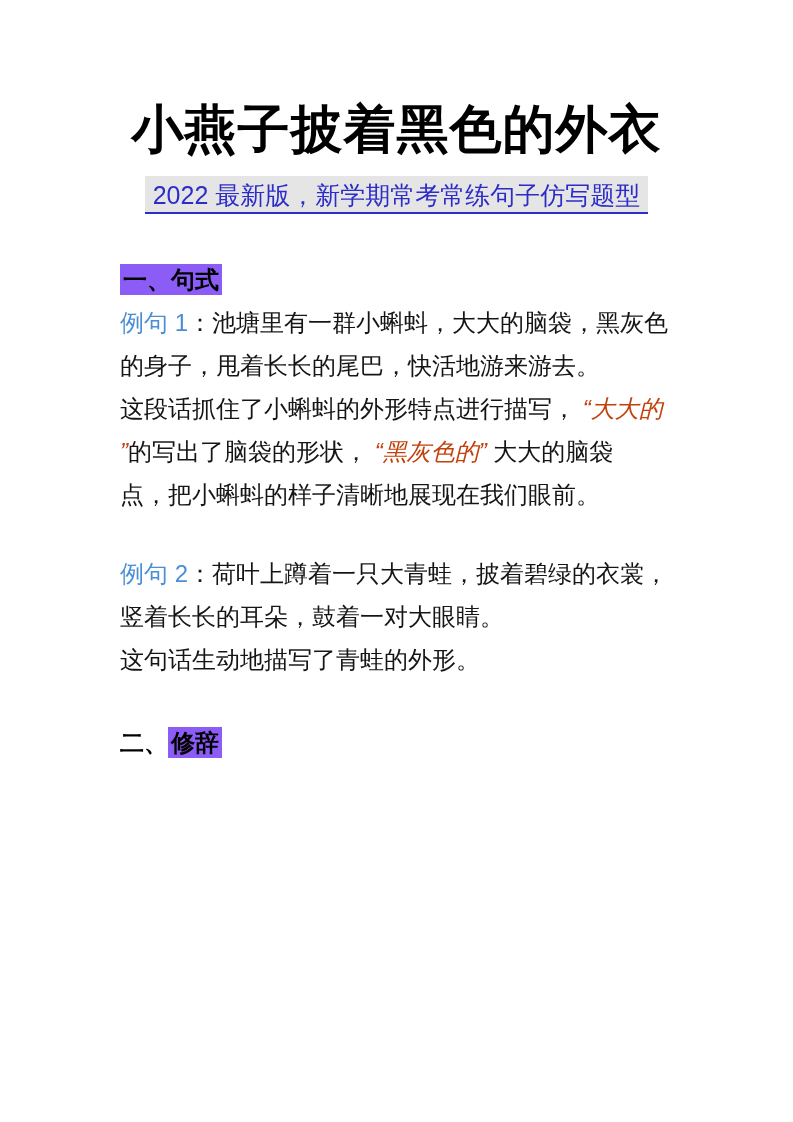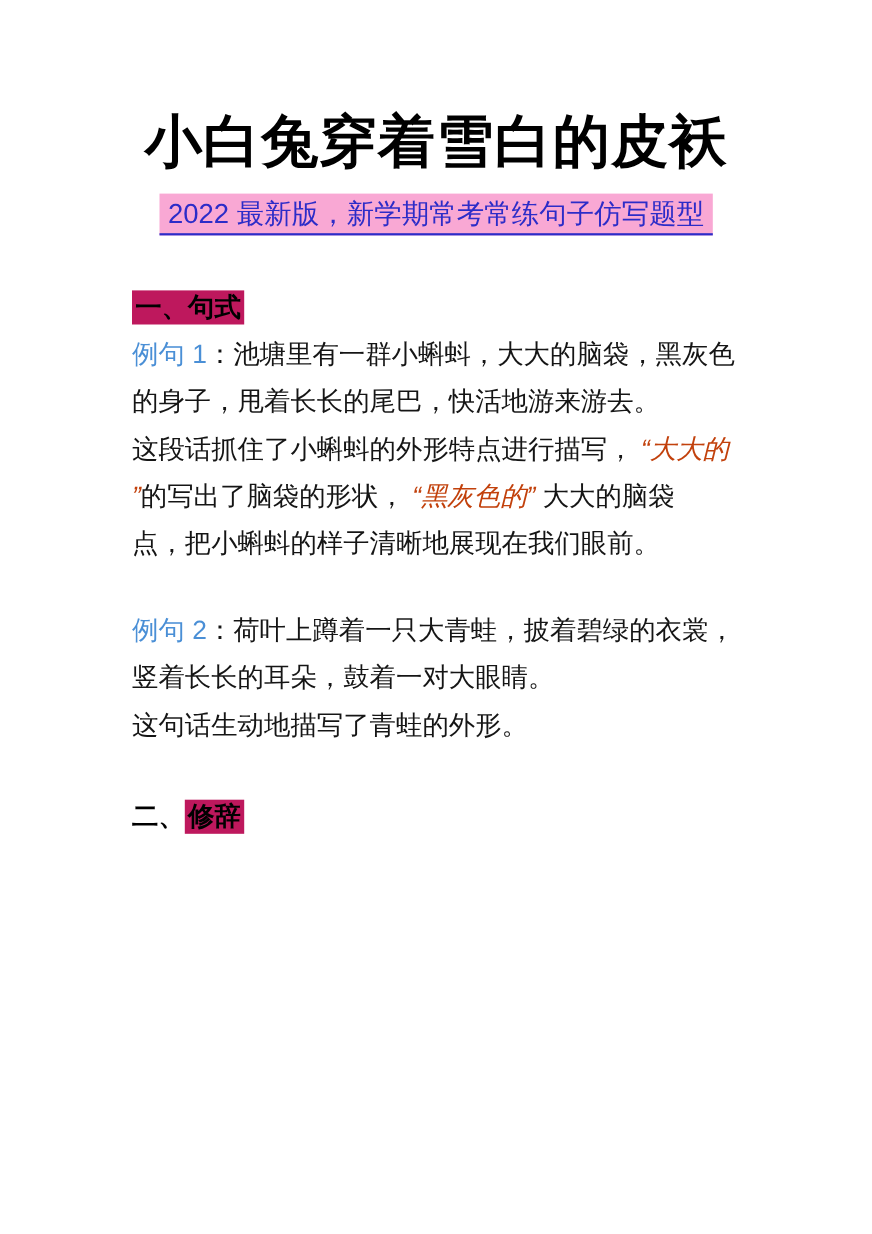--- a/index.html
+++ b/index.html
@@ -24,44 +24,44 @@
   }
   .subtitle-row {
     text-align: center;
     margin-top: 14px;
   }
   .subtitle {
     display: inline-block;
     font-size: 25px;
     line-height: 30px;
     color: #2c2cc8;
-    background: #f9a8d4;
+    background: #e5e5e5;
     border-bottom: 2px solid #2c2cc8;
     padding: 4px 8px 2px 8px;
   }
   .content {
     margin: 44px 110px 0 120px;
     font-size: 24px;
     line-height: 43px;
     color: #151515;
   }
   .line { white-space: nowrap; }
   .sec-heading { font-weight: 700; color: #000000; }
-  .hl { background: #be185d; padding: 2px 3px; }
+  .hl { background: #8b5cf6; padding: 2px 3px; }
   .blue { color: #4a8fd6; margin-top: 15px; }
   .red { color: #c2410c; font-style: italic; }
   .gap-sm { height: 36px; }
   .gap-blank { height: 40px; }
 </style>
 </head>
 <body>
 
 <div class="page">
 
-  <div class="title">小白兔穿着雪白的皮袄</div>
+  <div class="title">小燕子披着黑色的外衣</div>
 
   <div class="subtitle-row">
     <span class="subtitle">2022 最新版，新学期常考常练句子仿写题型</span>
   </div>
 
   <div class="content">
 
     <div class="line sec-heading">
       <span class="hl">一、句式</span>
     </div>

